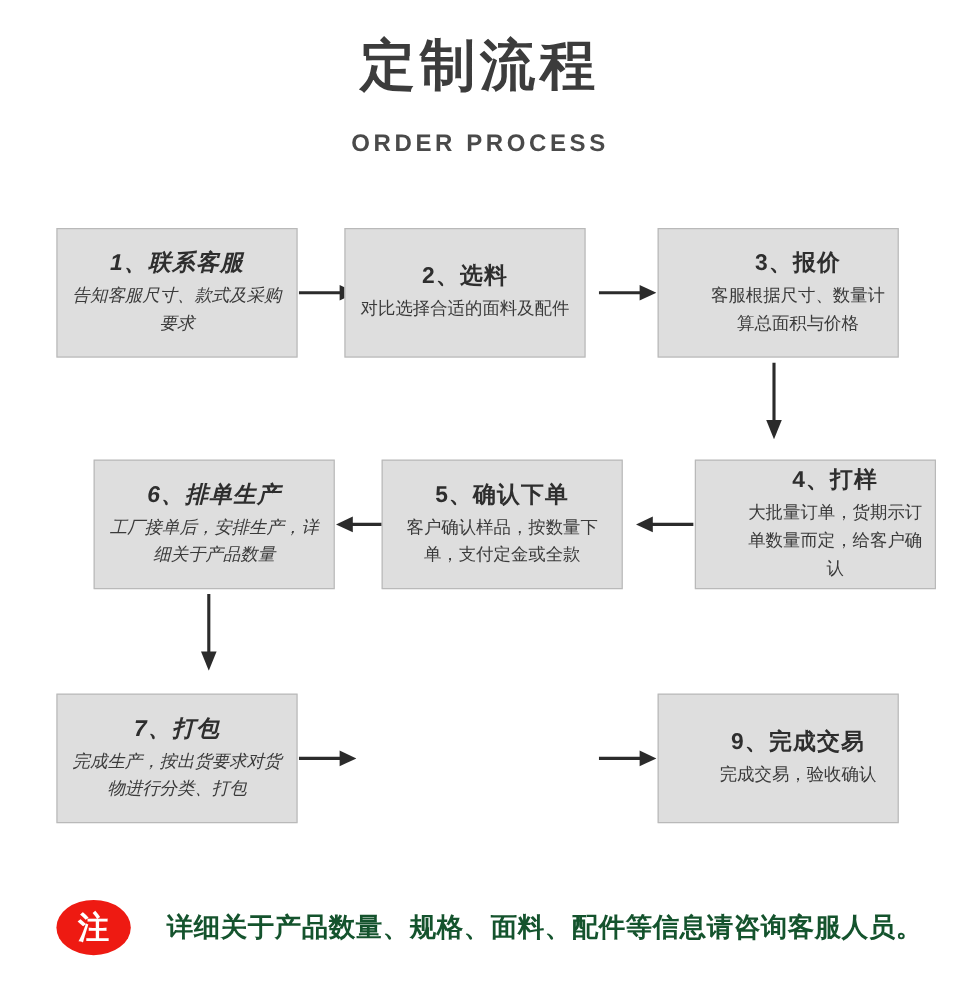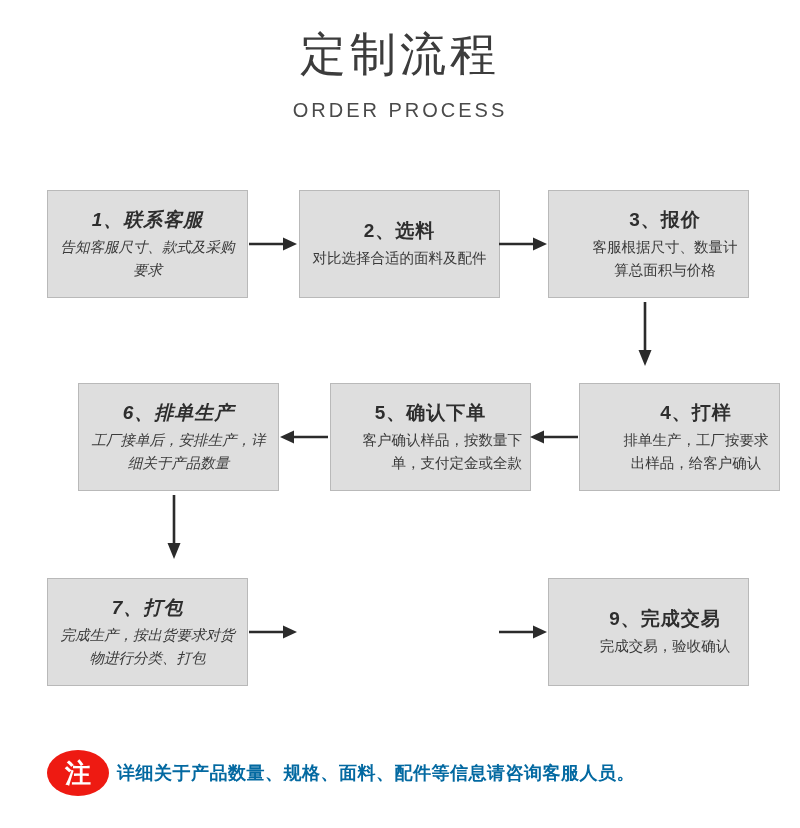--- a/index.html
+++ b/index.html
@@ -19,32 +19,32 @@
   
   .header {
     position: absolute;
     top: 26px;
     left: 0;
     width: 800px;
     text-align: center;
   }
   .title-cn {
     font-size: 46px;
-    font-weight: 400;
+    font-weight: 700;
     letter-spacing: 4px;
     color: #3c3c3c;
     line-height: 56px;
   }
   .title-en {
     font-size: 20px;
-    font-weight: 400;
+    font-weight: 700;
     letter-spacing: 3px;
     color: #4a4a4a;
     line-height: 28px;
-    margin-top: 14px;
+    margin-top: 24px;
   }
 
   
   .flow {
     position: absolute;
     top: 190px;
     left: 47px;
     width: 703px;
   }
   .row {
@@ -62,21 +62,21 @@
     background: #dedede;
     border: 1px solid #b9b9b9;
     box-sizing: border-box;
     text-align: center;
     display: flex;
     flex-direction: column;
     align-items: center;
     justify-content: center;
   }
   .box.c1 { left: 0px; font-style: italic; }
-  .box.c2 { left: 252px; text-align: right; }
+  .box.c2 { left: 240px; }
   .box.c3 { left: 501px; padding-left: 33px; }
 
   .box-title {
     font-size: 19px;
     font-weight: 700;
     color: #2e2e2e;
     letter-spacing: 1px;
     line-height: 26px;
     margin-bottom: 3px;
   }
@@ -130,24 +130,24 @@
     background: #ee1a12;
     color: #ffffff;
     font-size: 26px;
     font-weight: 700;
     display: flex;
     align-items: center;
     justify-content: center;
     flex: 0 0 auto;
   }
   .note-text {
-    margin-left: 8px;
-    font-size: 18px;
-    font-weight: 700;
-    color: #0369a1;
+    margin-left: 30px;
+    font-size: 22px;
+    font-weight: 700;
+    color: #14532d;
     letter-spacing: 0.5px;
     white-space: nowrap;
   }
 </style>
 </head>
 <body>
 
 <div class="header">
   <div class="title-cn">定制流程</div>
   <div class="title-en">ORDER PROCESS</div>
@@ -213,21 +213,21 @@
 
     <div class="arrow-h a2">
       <svg width="48" height="16" viewBox="0 0 48 16">
         <line x1="12" y1="8" x2="48" y2="8" stroke="#2b2b2b" stroke-width="2.6"></line>
         <polygon points="14,1.5 0,8 14,14.5" fill="#2b2b2b"></polygon>
       </svg>
     </div>
 
     <div class="box c3">
       <div class="box-title">4、打样</div>
-      <div class="box-desc">排单生产，工厂按要求出样品，给客户确认</div>
+      <div class="box-desc">大批量订单，货期示订单数量而定，给客户确认</div>
     </div>
 
     <div class="arrow-v down-left">
       <svg width="16" height="64" viewBox="0 0 16 64">
         <line x1="8" y1="0" x2="8" y2="50" stroke="#2b2b2b" stroke-width="2.6"></line>
         <polygon points="1.5,48 8,64 14.5,48" fill="#2b2b2b"></polygon>
       </svg>
     </div>
   </div>
 

